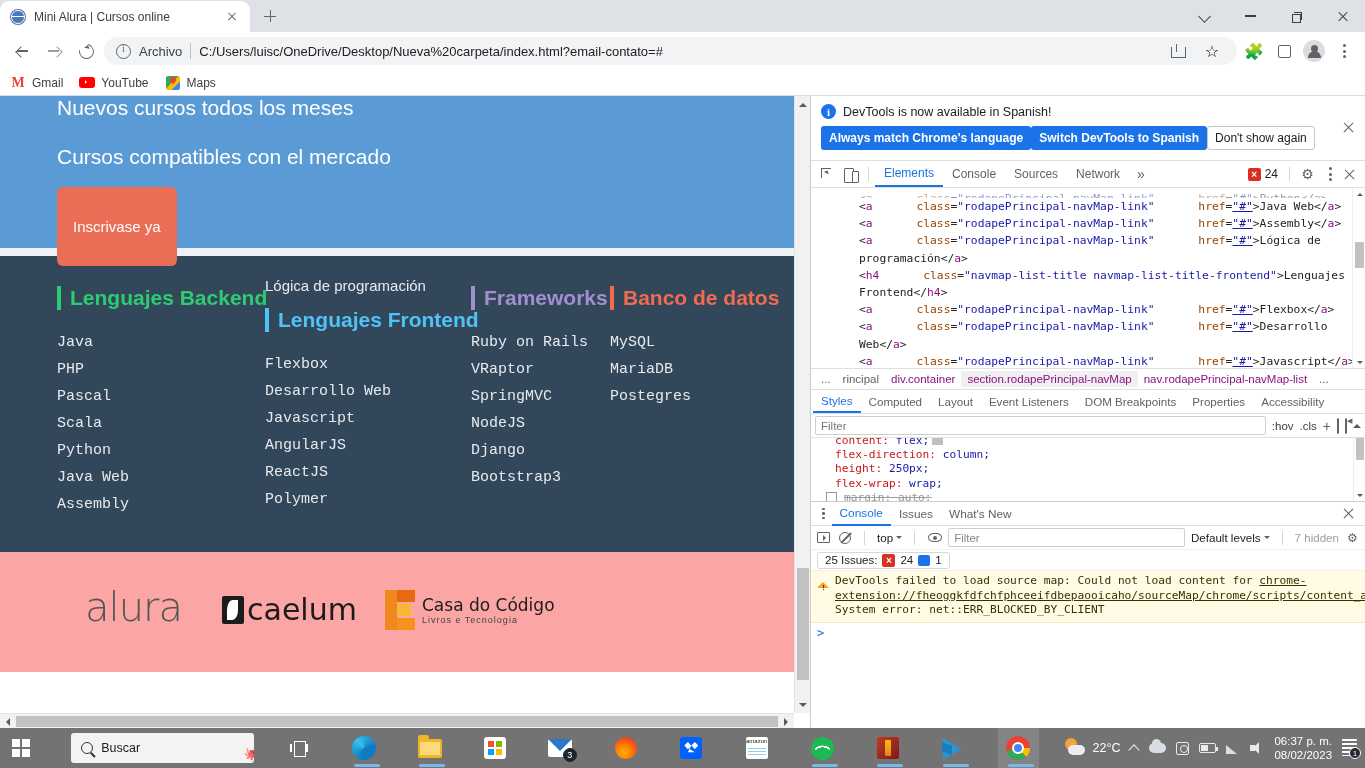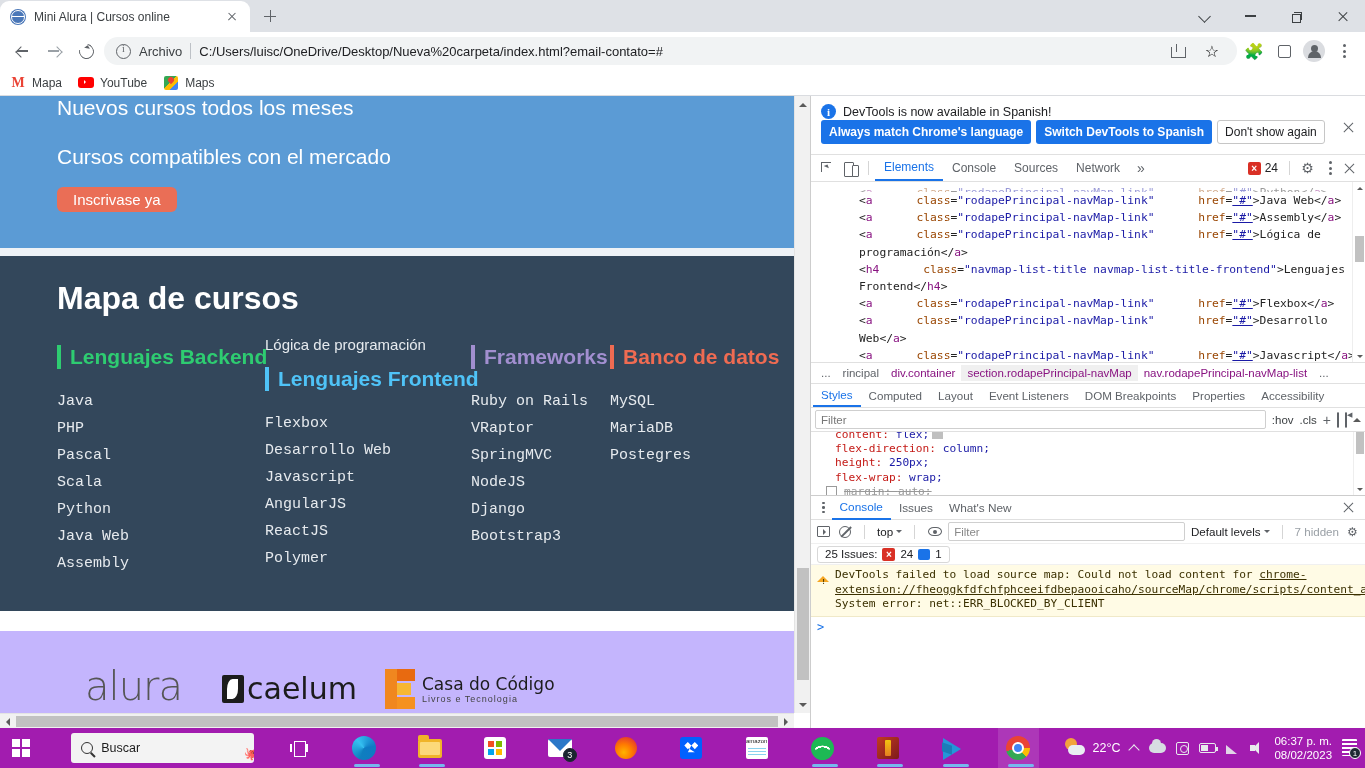--- a/index.html
+++ b/index.html
@@ -205,21 +205,21 @@
 
   
   .hero {
     background:#5b9bd5; color:#fff; padding:0 0 24px 0; height:152px; position:relative;
   }
   .hero-inner { padding-left:57px; }
   .hero-l1 { font-size:21px; line-height:24px; padding-top:0; }
   .hero-l2 { font-size:21px; line-height:24px; padding-top:25px; }
   .hero-btn {
     margin-top:18px; background:#ea6e56; color:#fff; border:none; border-radius:6px;
-    padding:4px 16px; font-size:15px; font-family:"Liberation Sans",sans-serif; cursor:pointer;
+    padding:31px 16px; font-size:15px; font-family:"Liberation Sans",sans-serif; cursor:pointer;
   }
   .gap { height:8px; background:#eef2f6; }
 
   
   .navmap { background:#33475b; padding:24px 0 22px 0; }
   .navmap h2 {
     color:#fff; font-size:32px; font-weight:bold; padding-left:57px; margin-bottom:22px;
   }
   .navmap-cols { position:relative; height:250px; padding-left:57px; }
   .col-title {
@@ -227,21 +227,21 @@
     white-space:nowrap;
   }
   .col-link {
     color:#e6eaee; font-size:15px; text-decoration:none; display:block; white-space:nowrap;
   }
   .nm-col { position:absolute; top:0; }
   .nm-col .col-link { margin-bottom:10px;font-family:Liberation Mono, monospace; }
 
   
   .footer {
-    background:#c4b5fd; height:120px; position:relative;margin-top:20px;
+    background:#fca5a5; height:120px; position:relative;
   }
   .logo-alura {
     position:absolute; left:85px; top:32px; font-size:40px; color:#555;
     font-family:"DejaVu Sans", sans-serif; letter-spacing:-1px; font-weight:300;
   }
   .logo-caelum {
     position:absolute; left:222px; top:40px; font-size:30px; color:#1c1c1c;
     display:flex; align-items:center; gap:3px; font-family:"DejaVu Sans", sans-serif;
   }
   .caelum-mark {
@@ -272,21 +272,21 @@
     position:relative; background:#fff; border-bottom:1px solid #e0e0e0;
     padding:8px 10px 10px 10px;
   }
   .dt-banner-row1 { display:flex; align-items:center; gap:7px; }
   .bell-i {
     width:15px; height:15px; border-radius:50%; background:#1a73e8; color:#fff;
     font-size:11px; font-weight:bold; display:flex; align-items:center; justify-content:center;
     font-family:"Liberation Serif", serif; flex:0 0 auto;
   }
   .dt-banner-text { font-size:12.5px; color:#202124; }
-  .dt-banner-row2 { display:flex; gap:5px; margin-top:1px; }
+  .dt-banner-row2 { display:flex; margin-top:7px; }
   .dt-btn {
     font-size:12px; font-weight:bold; padding:4px 7px; border-radius:3px;
     border:1px solid transparent; cursor:pointer; font-family:"Liberation Sans",sans-serif;
     white-space:nowrap;
   }
   .dt-btn.primary { background:#1a73e8; color:#fff; }
   .dt-btn.ghost { background:#fff; color:#202124; border-color:#c6c6c6; font-weight:normal; }
   .dt-banner-close {
     position:absolute; right:8px; top:24px; width:16px; height:16px;
   }
@@ -460,21 +460,21 @@
   }
   .warn-tri { flex:0 0 auto; width:0; height:0; border:6px solid transparent;
               border-bottom-color:#f5a623; margin-top:2px; position:relative; }
   .warn-tri::after{ content:"!"; position:absolute; left:-1.5px; top:-1px; font-size:7px; color:#3b3000; font-weight:bold; }
   .console-msg a { color:#3b3000; text-decoration:underline; }
   .console-prompt { padding:3px 6px; color:#1a73e8; font-family:"DejaVu Sans Mono",monospace; font-size:12px; }
 
   
   .taskbar {
     position:absolute; left:0; bottom:0; width:1365px; height:40px;
-    background:#a21caf; display:flex; align-items:center;gap:25px;
+    background:#737373; display:flex; align-items:center;gap:25px;
   }
   .start {
     width:48px; height:40px; display:flex; align-items:center; justify-content:center;
   }
   .win-logo { display:grid; grid-template-columns:8px 8px; grid-template-rows:8px 8px; gap:2px; }
   .win-logo i { background:#fff; display:block; }
   .tb-search {
     width:205px; height:30px; background:#f3f3f3; border-radius:3px; margin-left:4px;
     display:flex; align-items:center; gap:8px; padding:0 10px; position:relative; overflow:hidden;
   }
@@ -636,21 +636,21 @@
             <i></i>
             <i></i>
             <i></i>
           </span>
       </div>
     </div>
 
     <div class="bookmarks">
       <div class="bm">
         <span class="bm-ico ico-gmail">M</span>
-        <span>Mapa</span>
+        <span>Gmail</span>
       </div>
       <div class="bm">
         <span class="bm-ico">
             <span class="ico-yt"></span>
           </span>
         <span>YouTube</span>
       </div>
       <div class="bm">
         <span class="bm-ico">
             <span class="ico-maps"></span>
@@ -665,21 +665,20 @@
         <section class="hero">
           <div class="hero-inner">
             <div class="hero-l1">Nuevos cursos todos los meses</div>
             <div class="hero-l2">Cursos compatibles con el mercado</div>
             <button class="hero-btn">Inscrivase ya</button>
           </div>
         </section>
         <div class="gap"></div>
 
         <section class="navmap">
-          <h2>Mapa de cursos</h2>
           <div class="navmap-cols">
 
             <div class="nm-col" style="left:57px; top:6px;">
               <div class="col-title" style="color:#2ecc71; border-left:4px solid #2ecc71;">Lenguajes Backend</div>
               <div style="height:24px"></div>
               <a class="col-link" href="#">Java</a>
               <a class="col-link" href="#">PHP</a>
               <a class="col-link" href="#">Pascal</a>
               <a class="col-link" href="#">Scala</a>
               <a class="col-link" href="#">Python</a>

